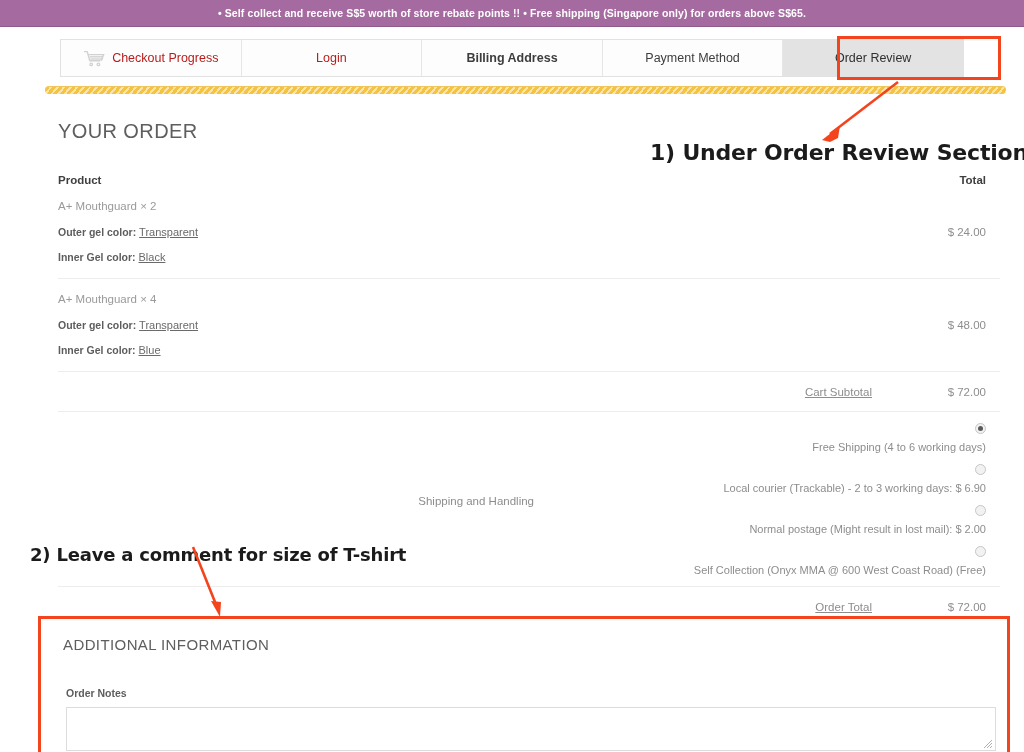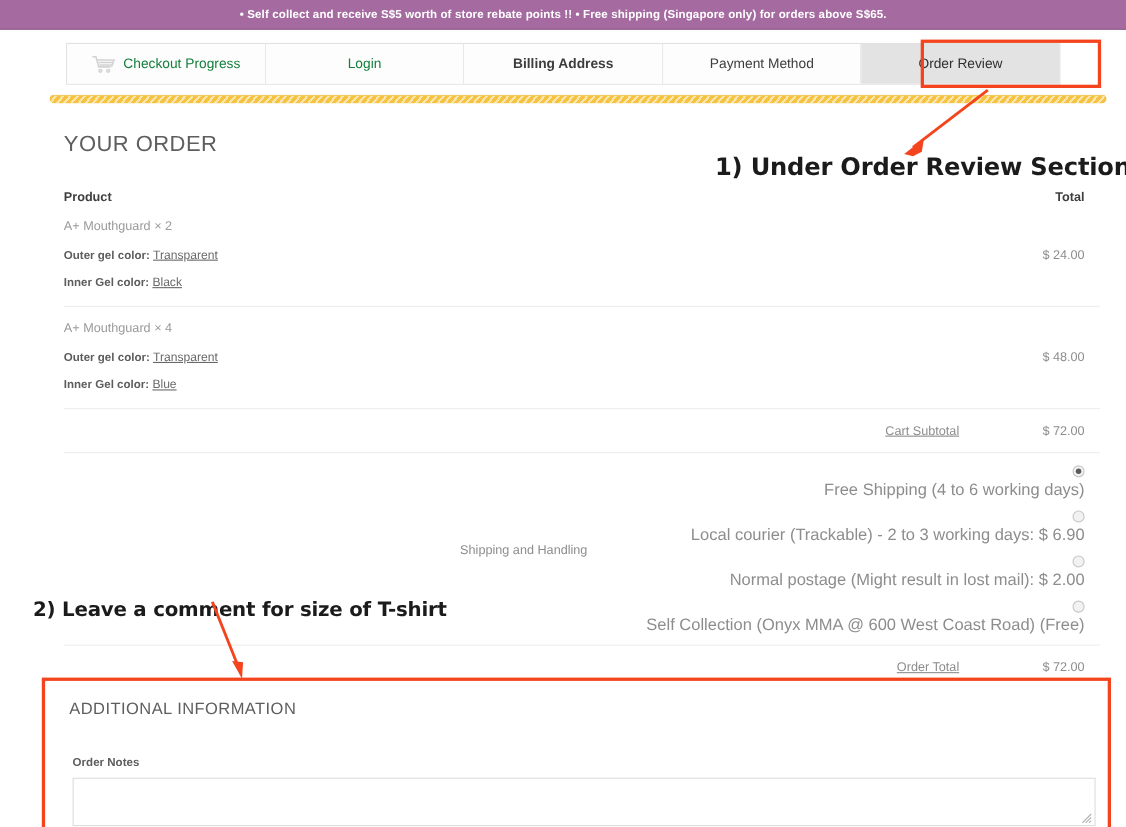--- a/index.html
+++ b/index.html
@@ -52,21 +52,21 @@
     align-items: center;
     justify-content: center;
     font-size: 12.5px;
     color: #3d3d3d;
     border-right: 1px solid #e6e6e6;
     box-sizing: border-box;
     background: #fdfdfd;
     white-space: nowrap;
   }
   .tab:last-child { border-right: none; }
-  .tab.muted { color: #15803d; align-items: center; }
+  .tab.muted { color: #b91c1c; align-items: center; }
   .tab.bold { font-weight: bold; }
   .tab.active {
     background: #e3e3e3;
     font-weight: normal;
     color: #2f2f2f;
   }
   .cart-icon {
     display: inline-block;
     margin-right: 7px;
     color: #d2d2d2;
@@ -232,21 +232,21 @@
     content: "";
     position: absolute;
     left: 2px;
     top: 2px;
     width: 5px;
     height: 5px;
     border-radius: 50%;
     background: #5a5a5a;
   }
   .ship-opt-label {
-    font-size: 15px;
+    font-size: 11px;
     color: #8d8d8d;
     white-space: nowrap;
   }
 
   
   .addl-info {
     position: absolute;
     left: 38px;
     top: 616px;
     width: 972px;

